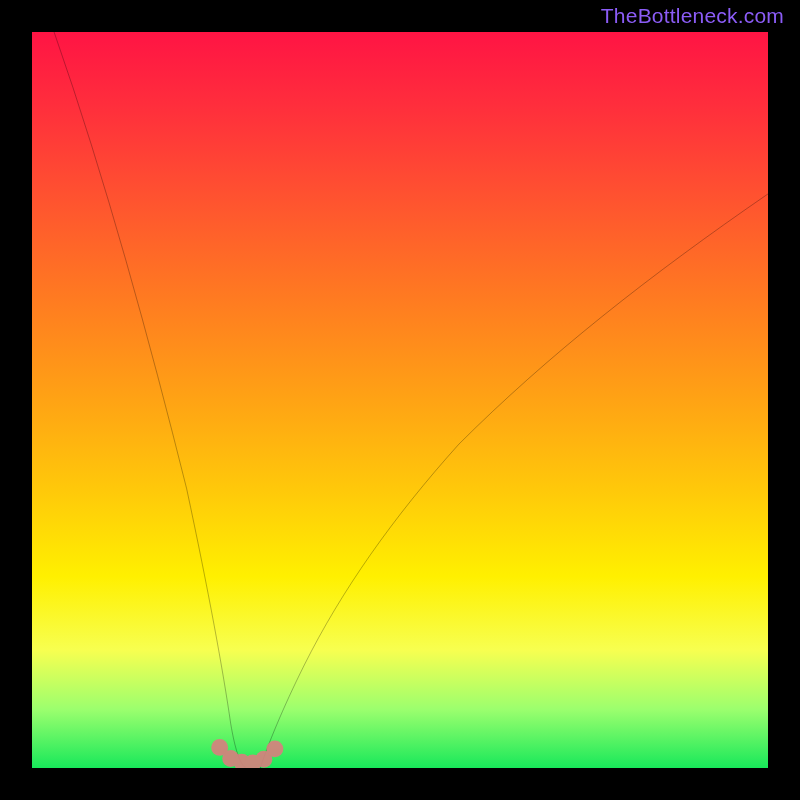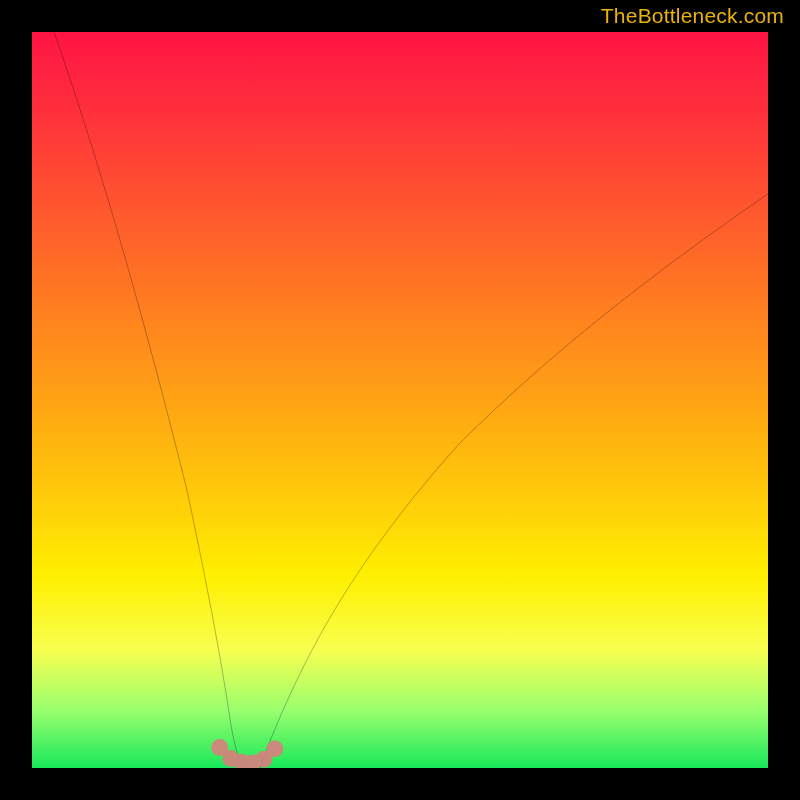--- a/index.html
+++ b/index.html
@@ -42,21 +42,21 @@
     position: absolute;
     inset: 0;
     width: 736px;
     height: 736px;
     pointer-events: none;
   }
   .watermark {
     position: absolute;
     top: 4px;
     right: 16px;
-    color: #eab308;
+    color: #8b5cf6;
     font-size: 21px;
     font-weight: 500;
     letter-spacing: 0.2px;
   }
 </style>
 </head>
 <body>
 
 <div class="outer">
   <div class="watermark">TheBottleneck.com</div>

